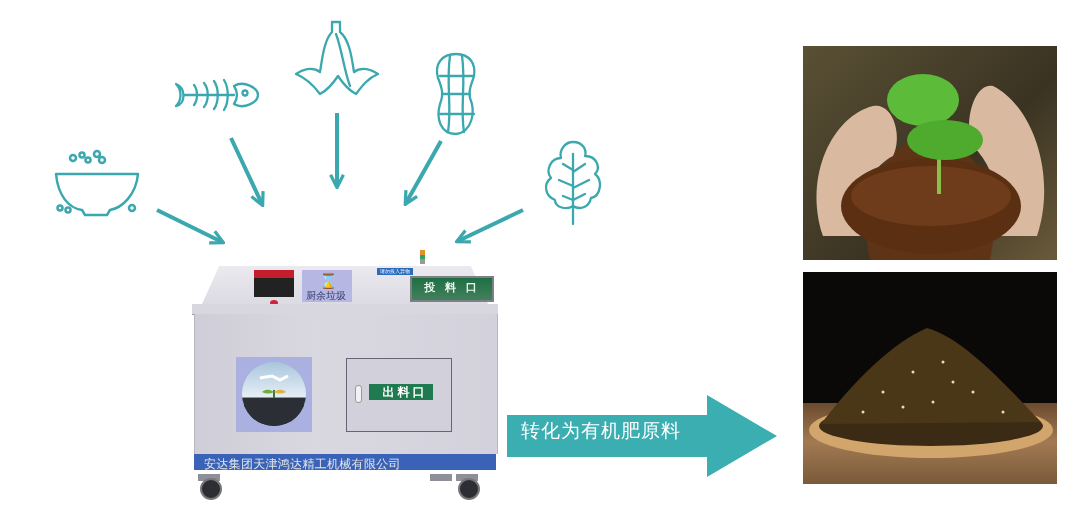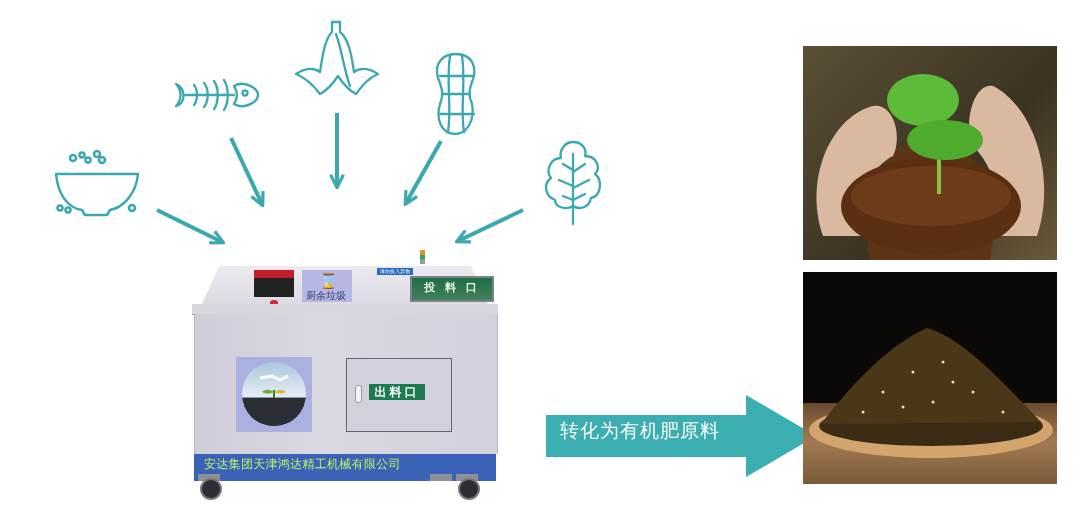--- a/index.html
+++ b/index.html
@@ -7,39 +7,39 @@
   .abs { position:absolute; }
   svg.icon { position:absolute; overflow:visible; }
   .teal-stroke { stroke:#3aa8ae; fill:none; stroke-linecap:round; stroke-linejoin:round; }
 
   
   .machine { left:190px; top:262px; width:312px; height:240px; }
   .lid { position:absolute; left:12px; top:4px; width:286px; height:38px;
          background:linear-gradient(#eceaf0,#dcdae2); clip-path:polygon(6% 0,94% 0,100% 100%,0 100%); }
   .lid-edge { position:absolute; left:2px; top:42px; width:306px; height:10px; background:#d8d6df; border-bottom:1px solid #9c9aa8; }
   .body { position:absolute; left:4px; top:52px; width:302px; height:140px; background:linear-gradient(90deg,#cfcdd7,#d9d7e0 40%,#d3d1db); border-left:1px solid #b7b5c2; border-right:1px solid #b7b5c2; }
-  .base-band { position:absolute; left:4px; top:192px; width:302px; height:27px; background:#3a63b8; color:#bef264; font-size:12px; line-height:20px; padding-left:10px; box-sizing:border-box; letter-spacing:0.3px; }
+  .base-band { position:absolute; left:4px; top:192px; width:302px; height:16px; background:#3a63b8; color:#e5e5e5; font-size:12px; line-height:20px; padding-left:10px; box-sizing:border-box; letter-spacing:0.3px; }
   .wheel { position:absolute; width:18px; height:18px; border-radius:50%; background:#2d2d34; border:2px solid #777; }
   .caster { position:absolute; width:22px; height:7px; background:#8f8f99; }
   .panel-red { position:absolute; left:64px; top:8px; width:40px; height:27px; background:#222; border-top:8px solid #c41e2c; box-sizing:border-box; }
   .estop { position:absolute; left:80px; top:38px; width:8px; height:6px; border-radius:50%; background:#d2233b; }
   .logo-plate { position:absolute; left:112px; top:8px; width:50px; height:32px; background:#b6b7e2; }
   .logo-plate .hg { position:absolute; left:17px; top:2px; font-size:15px; color:#2f3c6a; font-weight:bold; }
   .logo-plate .t { position:absolute; left:4px; top:19px; font-size:10px; color:#2f3c6a; }
   .feed-tag { position:absolute; left:187px; top:6px; width:36px; height:7px; background:#2b6bbd; color:#fff; font-size:5px; line-height:7px; text-align:center; }
   .feed-window { position:absolute; left:172px; top:14px; width:80px; height:22px; background:linear-gradient(#1e6f43,#43805d); border:2px solid #7b8187; color:#eaf6ee; font-size:11px; font-weight:bold; line-height:20px; text-align:center; letter-spacing:3px;margin-left:48px; }
   .lamp { position:absolute; left:230px; top:-12px; width:5px; height:14px; background:linear-gradient(#e0922a 0 33%,#2fa45a 33% 66%,#999 66%); }
   .emblem-bg { position:absolute; left:46px; top:95px; width:76px; height:75px; background:#aab0e0; }
   .emblem { position:absolute; left:52px; top:100px; width:64px; height:64px; border-radius:50%; background:linear-gradient(#a9c6dd,#e6eef5 55%,#2b2f35 56%); overflow:hidden; }
   .door { position:absolute; left:156px; top:96px; width:104px; height:72px; border:1px solid #676575; background:#d2d0da; }
-  .door-label { position:absolute; left:22px; top:25px; width:56px; height:16px; background:#1f7a4f; color:#fff; font-size:12px; font-weight:bold; line-height:16px; text-align:center; letter-spacing:3px; }
+  .door-label { position:absolute; left:22px; top:25px; width:56px; height:16px; background:#1f7a4f; color:#fff; font-size:12px; font-weight:bold; line-height:16px; text-align:center; letter-spacing:3px;padding-left:8px; }
   .door-handle { position:absolute; left:8px; top:26px; width:5px; height:16px; background:#f2f2f2; border-radius:3px; border:1px solid #999; }
 
   
-  .big-arrow { left:546px; top:395px; width:270px; height:82px; }
+  .big-arrow { left:507px; top:395px; width:270px; height:82px; }
   .big-arrow-text { position:absolute; left:14px; top:23px; color:#ffffff; font-size:19px; letter-spacing:1px; }
 
   
   .photo { position:absolute; overflow:hidden; }
   .photo-top { left:803px; top:46px; width:254px; height:214px; background:radial-gradient(ellipse at 50% 85%, #5e3417 0 35%, transparent 36%), linear-gradient(135deg,#5a5035,#3a3322 60%,#6a5a3a); }
   .photo-bottom { left:803px; top:272px; width:254px; height:212px; background:linear-gradient(#0b0808 0 62%, #6b4b2e 62%, #a27a52 80%, #7a5a3a); }
 </style>
 </head>
 <body>
 

